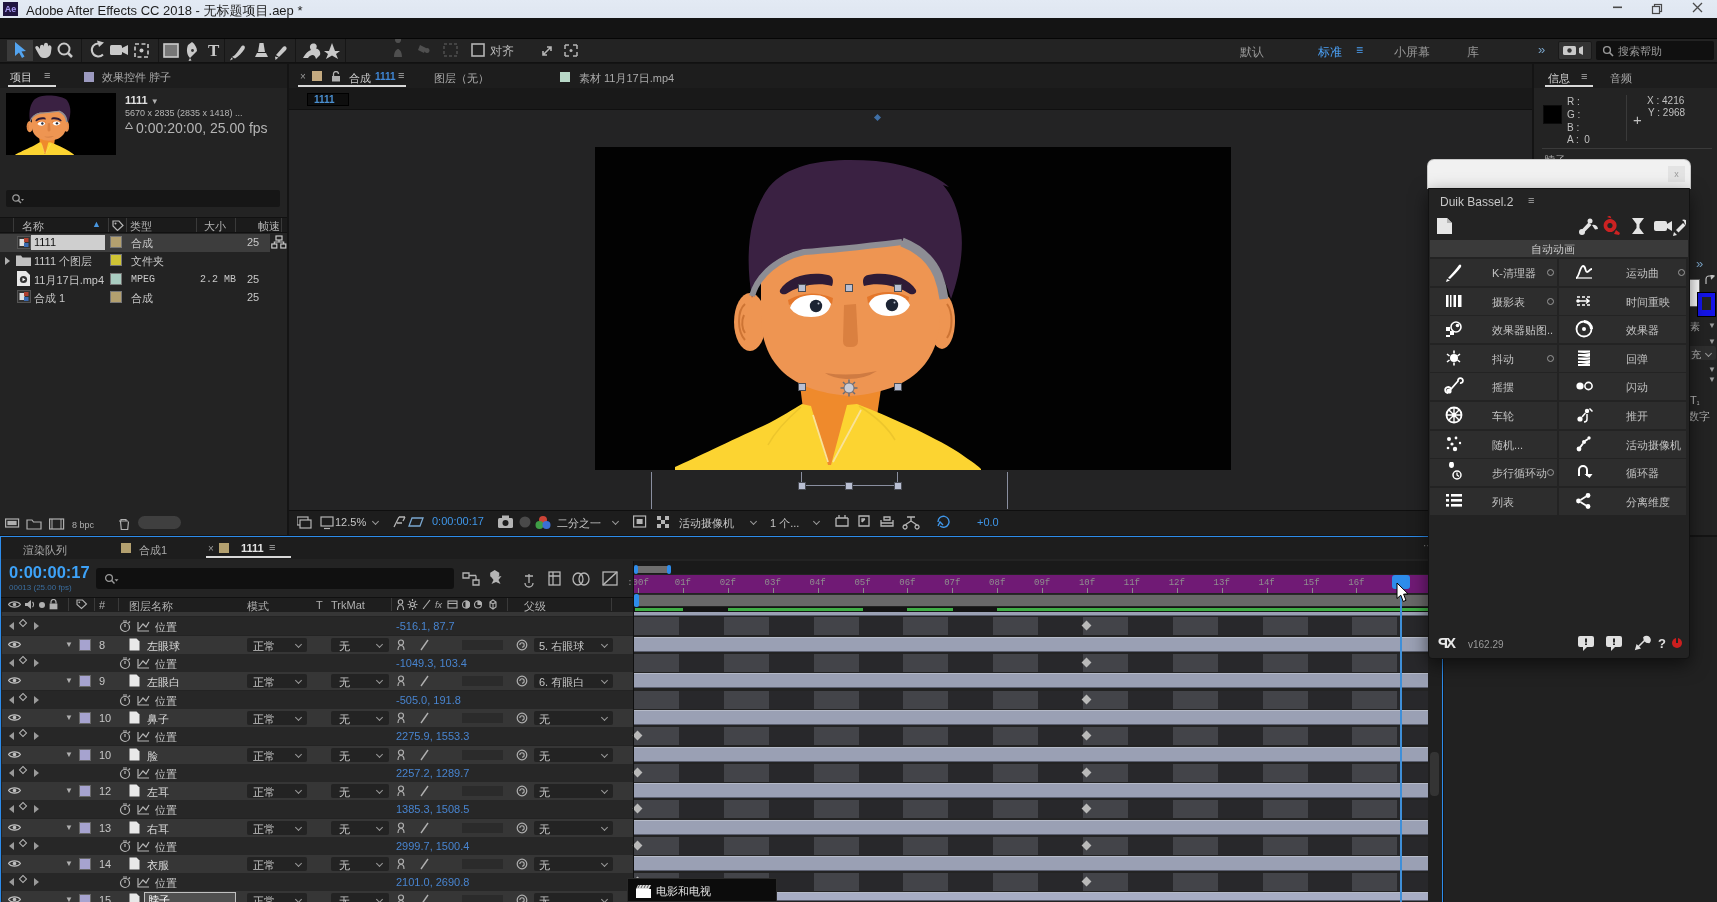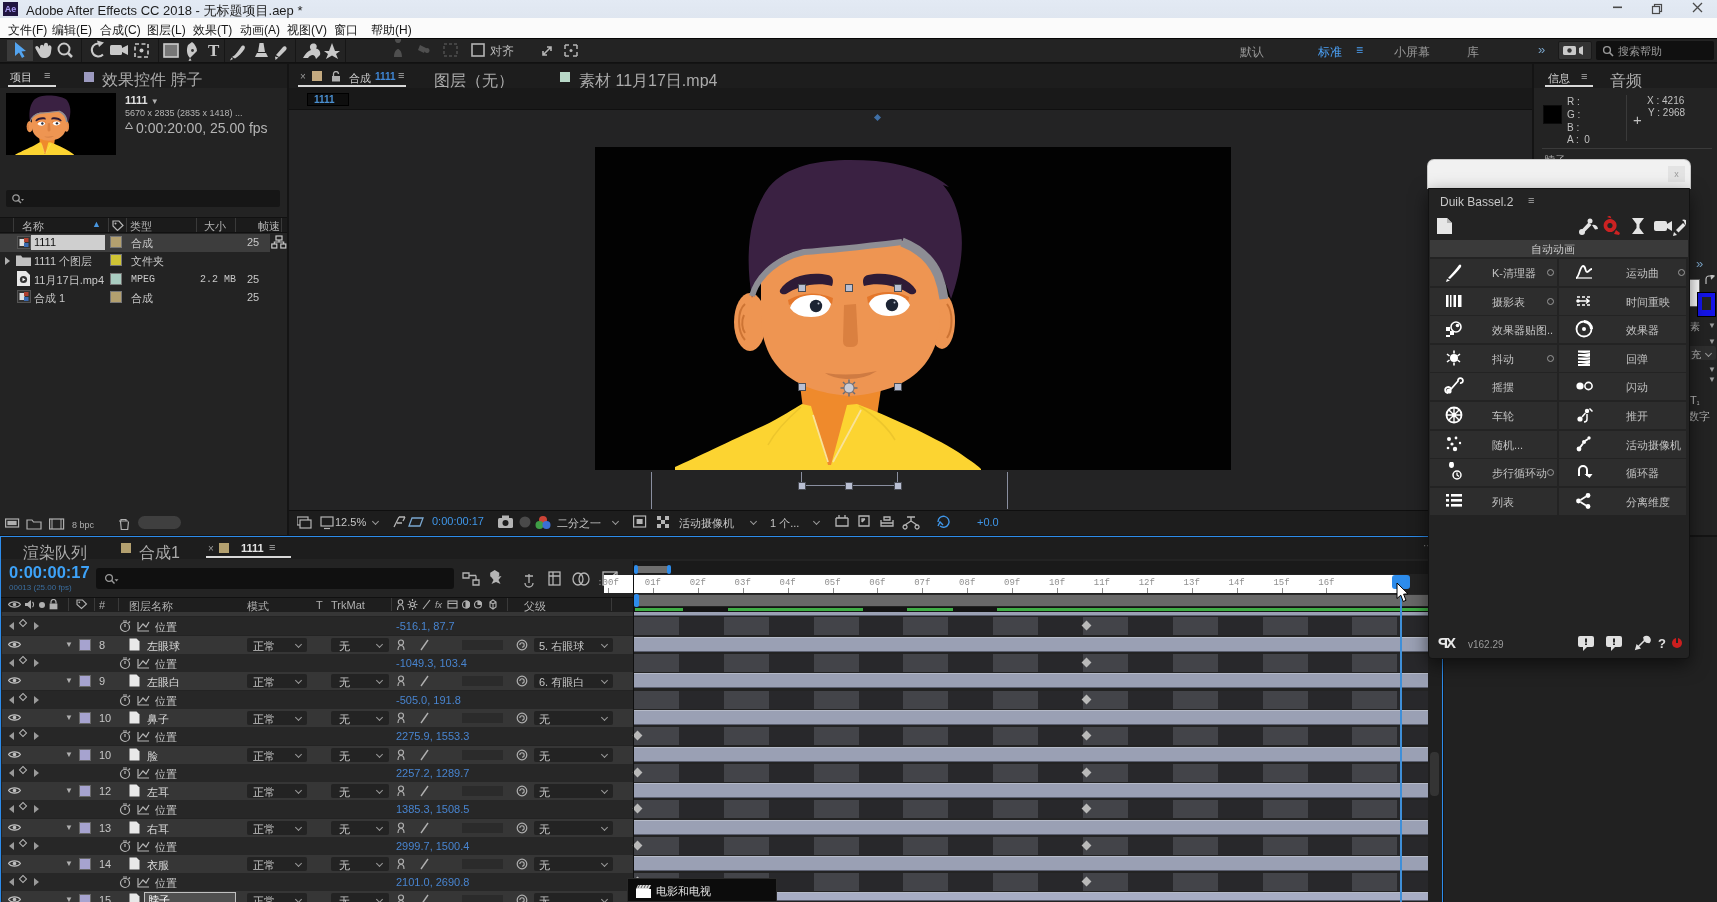--- a/index.html
+++ b/index.html
@@ -14,21 +14,21 @@
 #menubar{left:0;top:18px;width:1717px;height:20px;background:#fbfbfb;}
 .menu{position:absolute;top:4px;font-size:12px;color:#181818;}
 #toolbar{left:0;top:38px;width:1717px;height:25px;background:#232323;border-top:1px solid #060606;border-bottom:1px solid #111;}
 
 #projpanel{left:0;top:64px;width:287px;height:471px;background:#232323;}
 #viewer{left:289px;top:64px;width:1243px;height:471px;background:#232323;}
 #rightcol{left:1534px;top:64px;width:183px;height:471px;background:#232323;}
 #rightbottom{left:1444px;top:537px;width:273px;height:365px;background:#212121;}
 #timeline{left:0;top:536px;width:1443px;height:366px;background:#232323;border:1px solid #2d8ceb;border-bottom:none;}
 
-.tabtxt{position:absolute;font-size:16px;color:#ababab;white-space:nowrap;}
+.tabtxt{position:absolute;font-size:11px;color:#ababab;white-space:nowrap;}
 .chip{position:absolute;width:10px;height:10px;}
 .dim{color:#9a9a9a;}
 .hnd{position:absolute;width:8px;height:8px;background:#b9bfd2;border:1px solid #4a4d55;}
 
 .lrow{position:absolute;left:1px;width:631px;height:18px;background:#363636;}
 .prow{position:absolute;left:1px;width:631px;height:18px;background:#272727;}
 .bar{position:absolute;left:633px;width:794px;background:#9aa0b4;border-top:1px solid #b6bbc9;border-bottom:1px solid #5a5e6e;}
 .kfrow{position:absolute;left:633px;width:794px;background:repeating-linear-gradient(90deg,#434449 0 44.9px,#28282b 44.9px 89.8px);}
 .kf{position:absolute;width:7px;height:7px;background:#b9b9b9;transform:rotate(45deg);}
 .ltx{position:absolute;font-size:11px;color:#c6c6c6;white-space:nowrap;}
@@ -83,31 +83,20 @@
   </svg>
   <div class="abs" id="titlebar"></div>
   <div class="abs" id="aebadge">Ae</div>
   <div class="abs" id="titletxt">Adobe After Effects CC 2018 - 无标题项目.aep *</div>
   <svg class="abs" id="winbtns" style="left:1600px;top:0;width:117px;height:16px" viewBox="0 0 117 16">
     <rect x="13" y="6.5" width="9" height="1.6" fill="#4a4a4a"></rect>
     <rect x="54.5" y="4.5" width="7" height="7" fill="none" stroke="#4a4a4a" stroke-width="1.2"></rect>
     <rect x="52.5" y="6.5" width="7" height="7" fill="#dfe6f0" stroke="#4a4a4a" stroke-width="1.2"></rect>
     <path d="M93 3 L102 12 M102 3 L93 12" stroke="#4a4a4a" stroke-width="1.3"></path>
   </svg>
-  <div class="abs" id="menubar">
-    <div class="menu" style="left:8px">文件(F)</div>
-    <div class="menu" style="left:52px">编辑(E)</div>
-    <div class="menu" style="left:100px">合成(C)</div>
-    <div class="menu" style="left:147px">图层(L)</div>
-    <div class="menu" style="left:193px">效果(T)</div>
-    <div class="menu" style="left:240px">动画(A)</div>
-    <div class="menu" style="left:287px">视图(V)</div>
-    <div class="menu" style="left:334px">窗口</div>
-    <div class="menu" style="left:371px">帮助(H)</div>
-  </div>
   <div class="abs" id="toolbar">
     <svg class="abs" style="left:0;top:0;width:640px;height:23px" viewBox="0 0 640 23">
       <rect x="7" y="1" width="26" height="21" fill="#3b3b3b"></rect>
       <path d="M15 3 L15 17 L19 13.5 L22 19 L24.5 17.5 L21.5 12.5 L26 12 Z" fill="#53a4f0"></path>
       <path d="M40 8 C40 5 44 5 44 8 L44 6 C44 3 48 3 48 6 L48 8 C48 5 52 6 51.5 9 L51 13 C50.5 17 48 19 44 19 C41 19 39.5 17 38 14 L35.5 9.5 C34.5 7.5 37 6 38.5 8 L40 10 Z" fill="#c9c9c9"></path>
       <circle cx="64" cy="10" r="5.5" fill="none" stroke="#c9c9c9" stroke-width="2"></circle>
       <path d="M68 14 L72 18" stroke="#c9c9c9" stroke-width="2.5"></path>
       <rect x="81" y="0" width="1" height="23" fill="#161616"></rect>
       <path d="M99 4.5 A 6.5 6.5 0 1 0 103 15.5" fill="none" stroke="#c9c9c9" stroke-width="2"></path>
       <path d="M99 8 L97 1.5 L104 3.5 Z" fill="#c9c9c9"></path>
@@ -476,21 +465,21 @@
     <div class="abs" style="left:93px;top:61px;width:1px;height:13px;background:#3a3a3a"></div>
     <div class="abs" style="left:117px;top:61px;width:1px;height:13px;background:#3a3a3a"></div>
     <div class="abs" style="left:390px;top:61px;width:1px;height:13px;background:#3a3a3a"></div>
     <div class="abs" style="left:506px;top:61px;width:1px;height:13px;background:#3a3a3a"></div>
     <div class="abs" style="left:610px;top:61px;width:1px;height:13px;background:#3a3a3a"></div>
 
     <div class="abs" style="left:633px;top:24px;width:794px;height:13px;background:#1a1a1a"></div>
     <div class="abs" style="left:634px;top:29px;width:36px;height:7px;background:#6e6e6e;border-radius:3px"></div>
     <div class="abs" style="left:633px;top:28px;width:4px;height:9px;background:#2d8ceb;border-radius:2px"></div>
     <div class="abs" style="left:666px;top:28px;width:4px;height:9px;background:#2d8ceb;border-radius:2px"></div>
-    <div class="abs" id="ruler" style="left:603px;top:38px;width:794px;height:18px;background:#ffffff">
+    <div class="abs" id="ruler" style="left:633px;top:38px;width:794px;height:18px;background:#701a75">
         <div class="rulertxt" style="left:-11px;top:3px;width:30px;text-align:center">:00f</div>
         <div style="position:absolute;left:4px;top:13px;width:1px;height:5px;background:#8a8a8a"></div>
         <div class="rulertxt" style="left:33.9px;top:3px;width:30px;text-align:center">01f</div>
         <div style="position:absolute;left:48.9px;top:13px;width:1px;height:5px;background:#8a8a8a"></div>
         <div class="rulertxt" style="left:78.8px;top:3px;width:30px;text-align:center">02f</div>
         <div style="position:absolute;left:93.8px;top:13px;width:1px;height:5px;background:#8a8a8a"></div>
         <div class="rulertxt" style="left:123.69999999999999px;top:3px;width:30px;text-align:center">03f</div>
         <div style="position:absolute;left:138.7px;top:13px;width:1px;height:5px;background:#8a8a8a"></div>
         <div class="rulertxt" style="left:168.6px;top:3px;width:30px;text-align:center">04f</div>
         <div style="position:absolute;left:183.6px;top:13px;width:1px;height:5px;background:#8a8a8a"></div>

